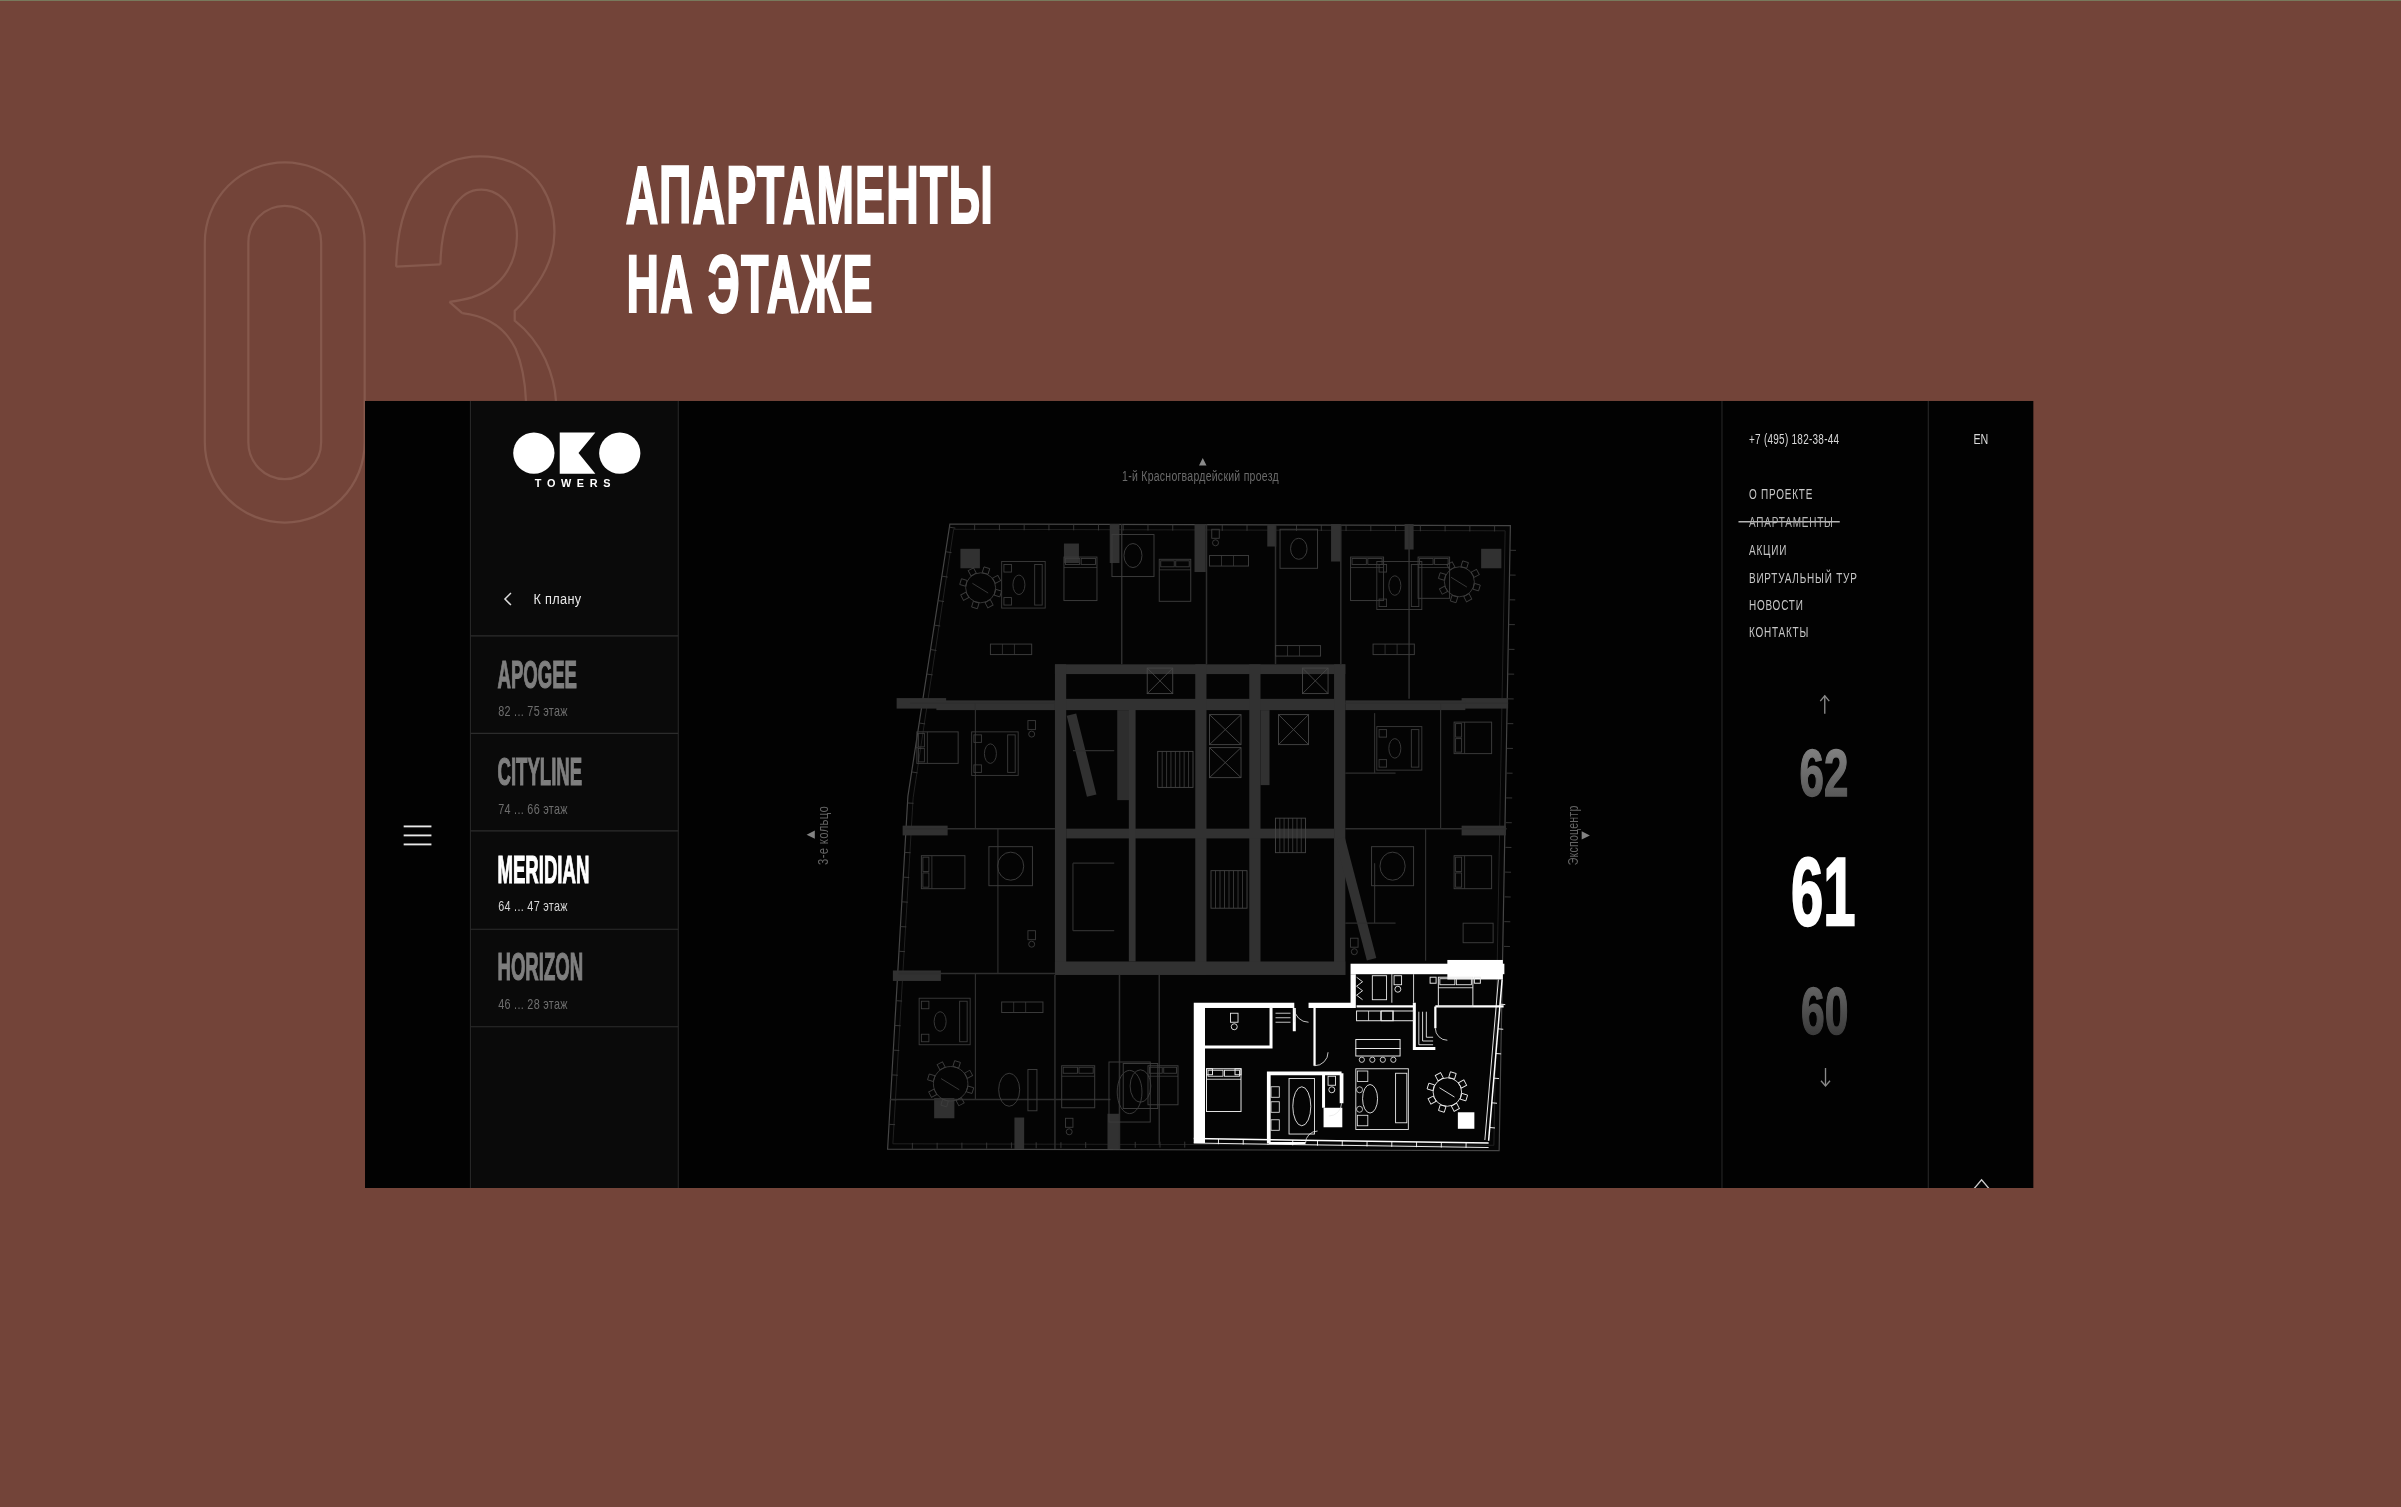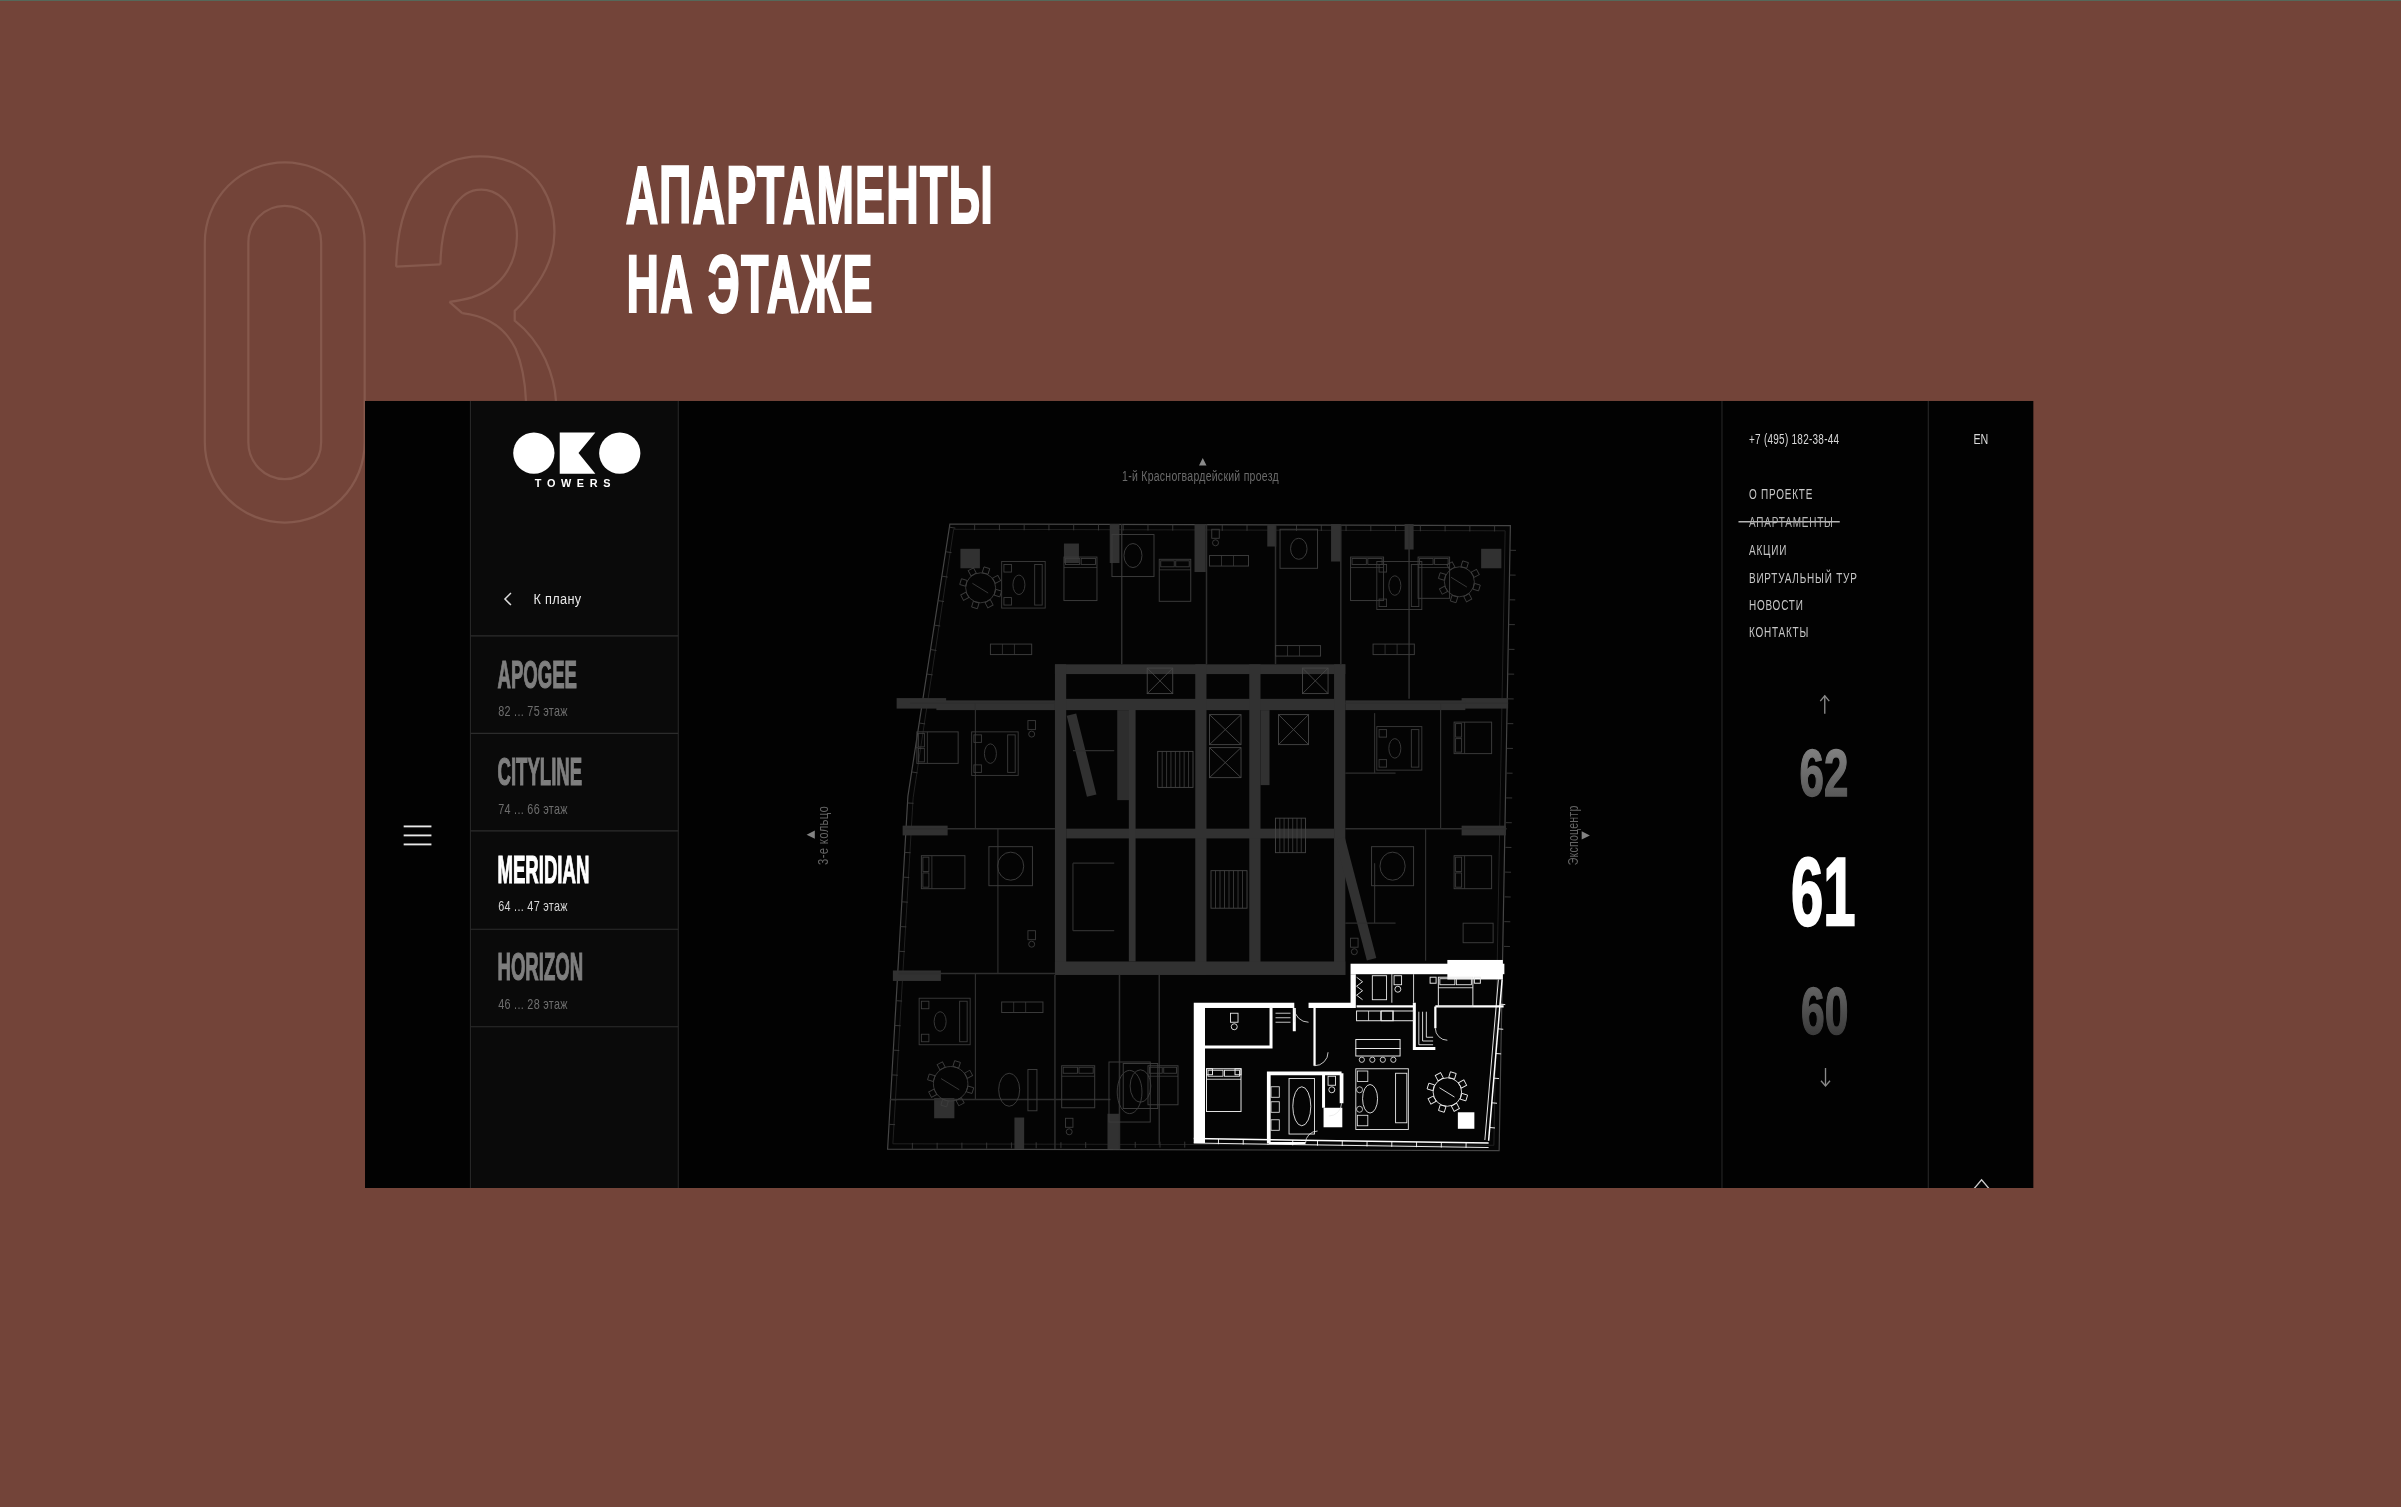--- a/index.html
+++ b/index.html
@@ -1,16 +1,16 @@
 <!DOCTYPE html>
 <html style="font-size:12px"><head>
 <meta charset="utf-8">
 <style>
   html,body{margin:0;padding:0;background:#734439;}
-  #page{position:relative;width:2401px;height:1188px;overflow:hidden;background:#14b8a6;
+  #page{position:relative;width:2401px;height:1188px;overflow:hidden;background:#86efac;
         font-family:"Liberation Sans", sans-serif;}
   svg{position:absolute;left:0;top:0;}
 </style>
 </head>
 <body>
 <div id="page">
 <svg width="2401" height="1508" viewBox="0 0 3200 2009">
   <defs>
     <linearGradient id="g62" x1="0" y1="0" x2="0" y2="1">
       <stop offset="0" stop-color="#8d8d8d"></stop>

